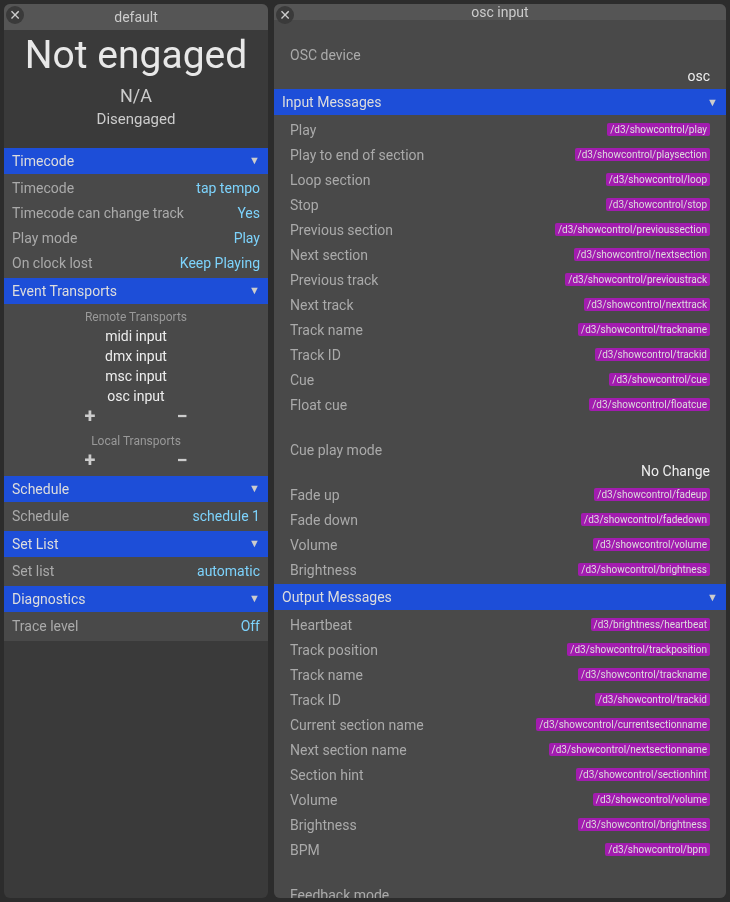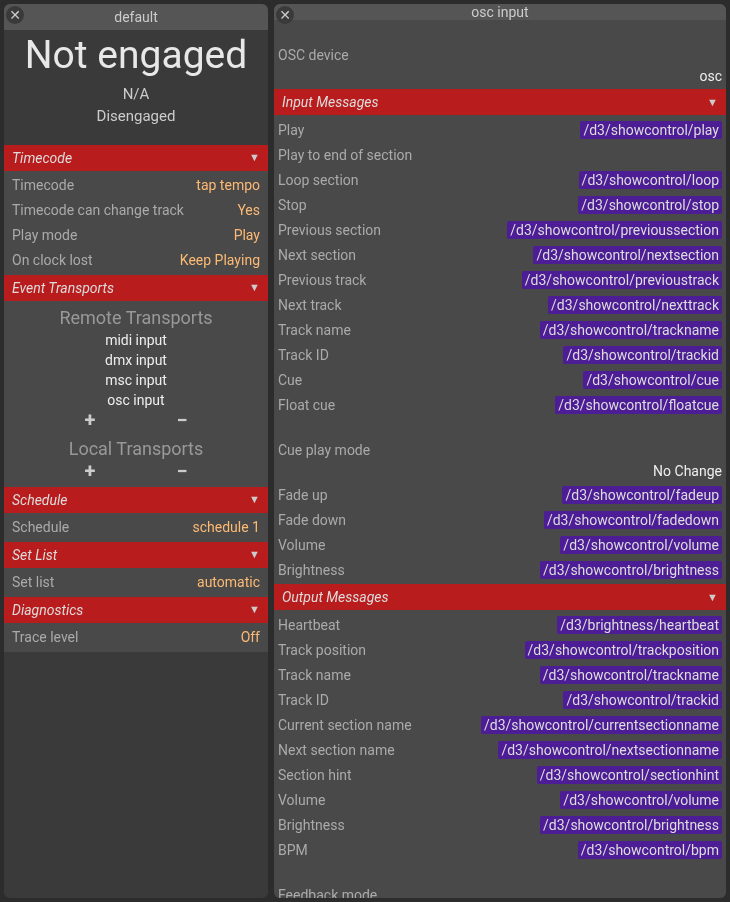--- a/index.html
+++ b/index.html
@@ -55,39 +55,38 @@
       padding: 4px 4px 20px 4px;
     }
     .status-big {
       font-size: 39px;
       font-weight: 400;
       color: #e8e8e8;
       line-height: 1.1;
       white-space: nowrap;
     }
     .status-sub {
-      font-size: 15px;
+      font-size: 18px;
       color: #ccc;
       margin-top: 8px;
     }
     .status-sub2 {
       font-size: 15px;
       color: #ccc;
       margin-top: 4px;
     }
     .section-header {
-      background: #b91c1c;
+      background: #1d4ed8;
       color: #ddd;
       padding: 5px 8px;
       display: flex;
       justify-content: space-between;
       align-items: center;
       font-size: 14px;
       cursor: pointer;
-      font-style: italic;
     }
     .section-header .chev {
       font-size: 11px;
       color: #ccc;
     }
     .section-body {
       background: #494949;
       padding: 2px 0;
     }
     .row {
@@ -95,28 +94,28 @@
       justify-content: space-between;
       align-items: center;
       padding: 3px 8px;
       min-height: 25px;
     }
     .row-label {
       color: #aaa;
       font-size: 14px;
     }
     .row-value {
-      color: #fdba74;
+      color: #7dd3fc;
       font-size: 14px;
       text-align: right;
     }
     .subheader {
       text-align: center;
       color: #999;
-      font-size: 18px;
+      font-size: 12px;
       padding: 4px 0 2px 0;
     }
     .center-list {
       text-align: center;
     }
     .center-item {
       color: #eee;
       font-size: 14px;
       padding: 2px 0;
       cursor: pointer;
@@ -131,33 +130,33 @@
       font-size: 20px;
       font-weight: bold;
       cursor: pointer;
       padding: 0 12px;
       line-height: 1;
     }
     .osc-row {
       display: flex;
       justify-content: space-between;
       align-items: center;
-      padding: 3px 4px;
+      padding: 3px 16px;
       min-height: 25px;
     }
     .osc-label {
       color: #aaa;
       font-size: 14px;
       white-space: nowrap;
       flex-shrink: 0;
     }
     .osc-value {
-      background: #4c1d95;
+      background: #a21caf;
       color: #ddd;
-      font-size: 14px;
+      font-size: 10px;
       padding: 1px 3px;
       border-radius: 2px;
       text-align: right;
       white-space: nowrap;
       flex-shrink: 0;
     }
     .osc-value-plain {
       color: #eee;
       font-size: 14px;
       margin-top: 43px;
@@ -273,20 +272,21 @@
     <span>Input Messages</span>
     <span class="chev">▼</span>
   </div>
   <div class="section-body" id="input-msg-rows">
       <div class="osc-row">
         <span class="osc-label">Play</span>
         <span class="osc-value">/d3/showcontrol/play</span>
       </div>
       <div class="osc-row">
         <span class="osc-label">Play to end of section</span>
+        <span class="osc-value">/d3/showcontrol/playsection</span>
       </div>
       <div class="osc-row">
         <span class="osc-label">Loop section</span>
         <span class="osc-value">/d3/showcontrol/loop</span>
       </div>
       <div class="osc-row">
         <span class="osc-label">Stop</span>
         <span class="osc-value">/d3/showcontrol/stop</span>
       </div>
       <div class="osc-row">

